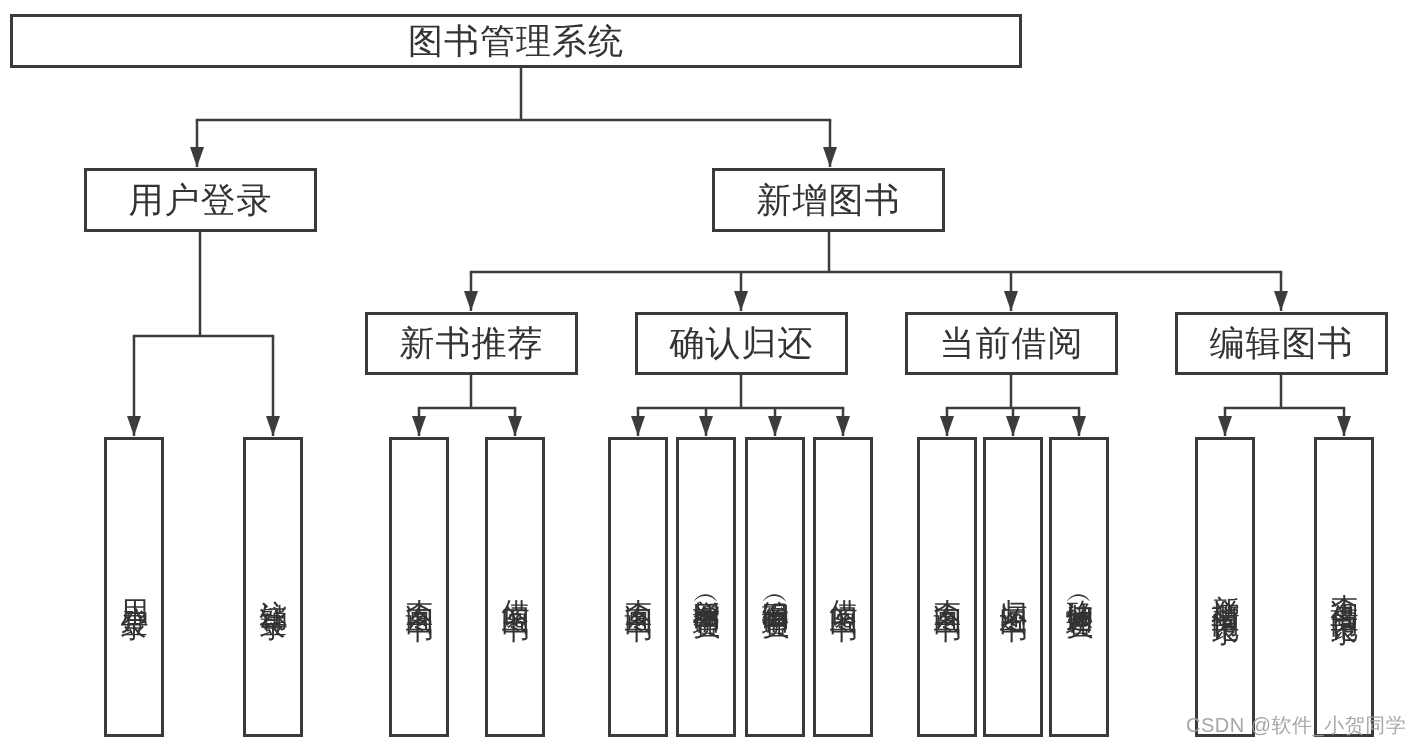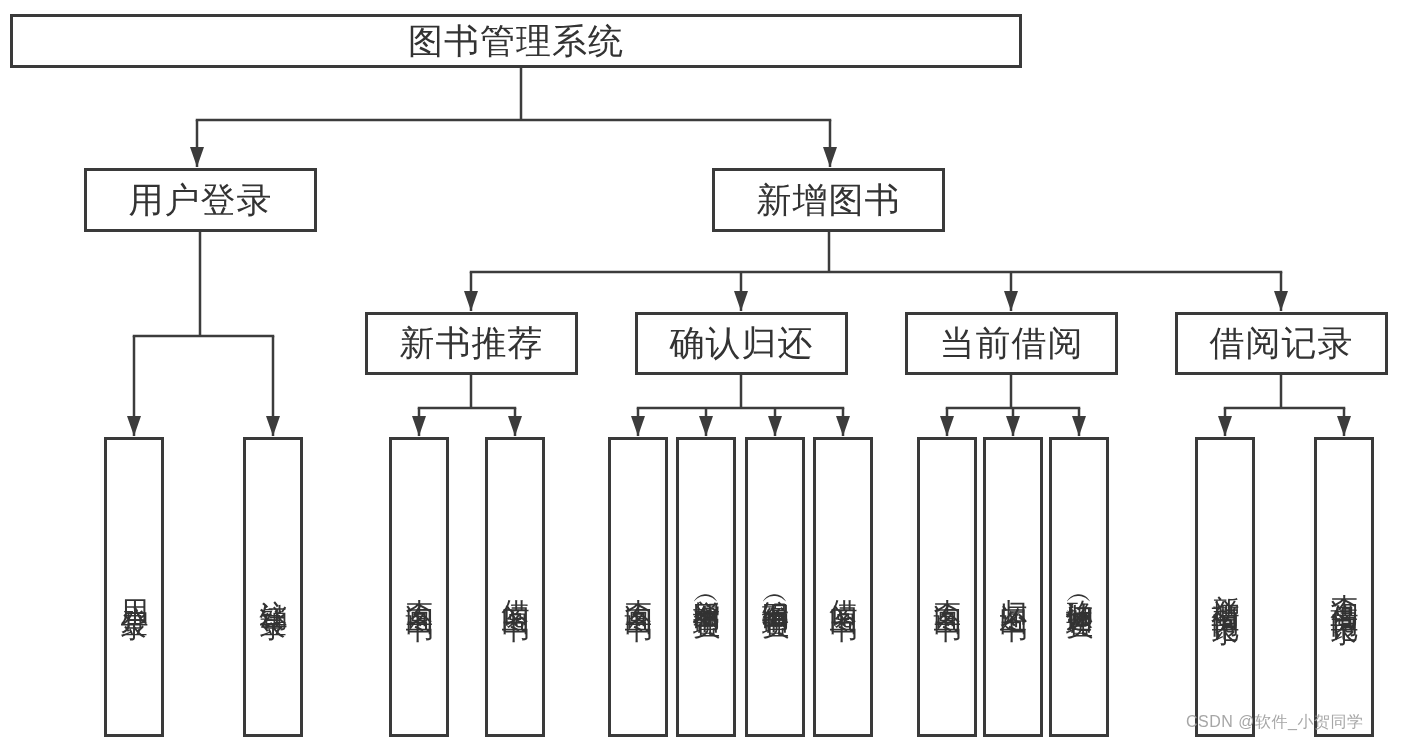--- a/index.html
+++ b/index.html
@@ -55,21 +55,21 @@
     letter-spacing: 5px;
     white-space: nowrap;
     color: #333333;
   }
   .leaf.tight span { letter-spacing: 2px; font-size: 27px; }
   .watermark {
     position: absolute;
     left: 1186px;
     top: 712px;
     z-index: 5;
-    font-size: 16px;
+    font-size: 20px;
     color: rgba(158, 158, 158, 0.92);
     white-space: nowrap;
     letter-spacing: 0.5px;
   }
 </style>
 </head>
 <body>
 
 <div class="canvas">
 
@@ -133,21 +133,21 @@
   <div class="node lvl3" style="left:365px">
     <span>新书推荐</span>
   </div>
   <div class="node lvl3" style="left:635px">
     <span>确认归还</span>
   </div>
   <div class="node lvl3" style="left:905px">
     <span>当前借阅</span>
   </div>
   <div class="node lvl3" style="left:1175px">
-    <span>借阅记录</span>
+    <span>编辑图书</span>
   </div>
 
   <div class="leaf" style="left:104px">
     <span>用户登录</span>
   </div>
   <div class="leaf" style="left:243px">
     <span>注销登录</span>
   </div>
 
   <div class="leaf" style="left:389px">

